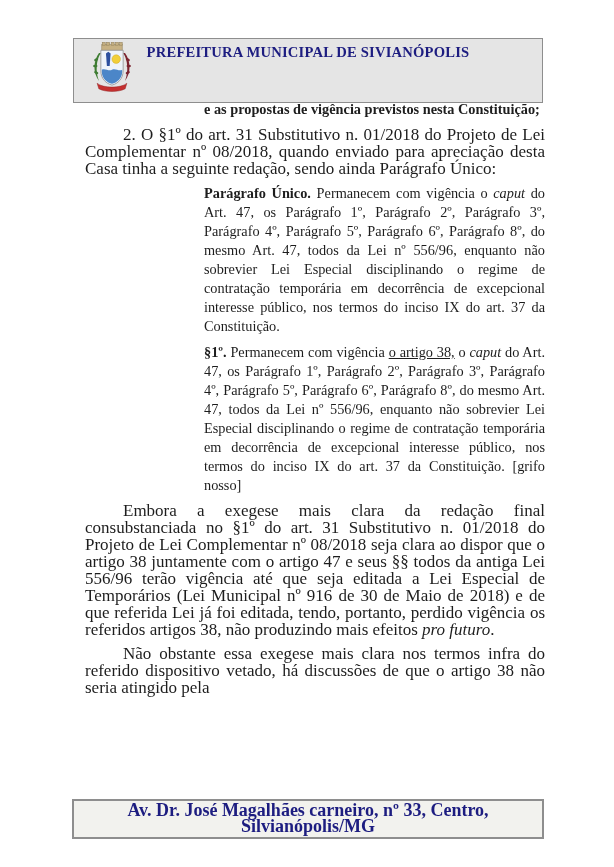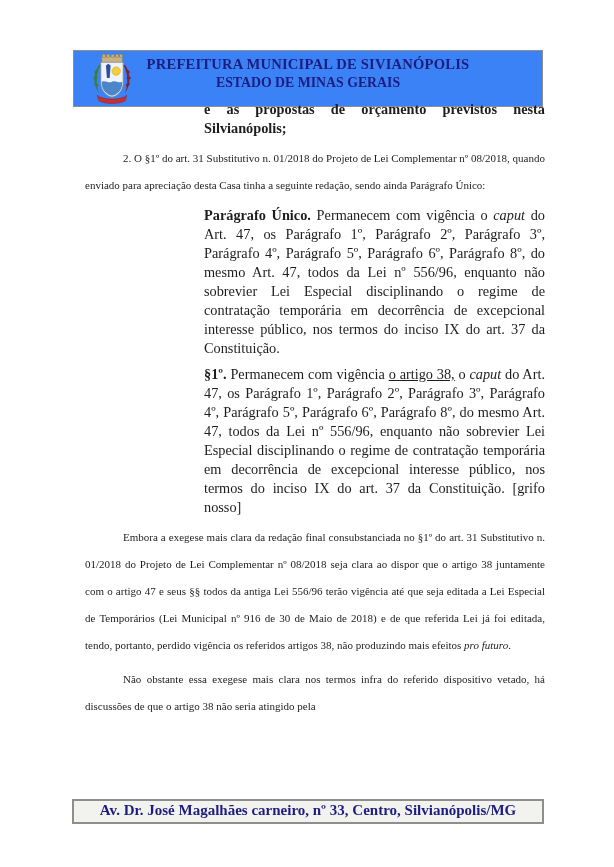--- a/index.html
+++ b/index.html
@@ -8,23 +8,23 @@
     width: 614px;
     height: 867px;
     background: #ffffff;
     font-family: "Liberation Serif", serif;
     color: #1d1d1d;
     overflow: hidden;
   }
   
   .header-box {
     position: absolute;
-    left: 73px; top: 50px;
-    width: 470px; height: 57px;
-    background: #3b82f6;
+    left: 73px; top: 38px;
+    width: 470px; height: 65px;
+    background: #e5e5e5;
     border: 1px solid #8e8e8e;
     box-sizing: border-box;
   }
   .crest {
     position: absolute;
     left: 13px; top: 2px;
     width: 50px; height: 52px;
   }
   .header-text {
     position: absolute;
@@ -39,22 +39,22 @@
   .header-line-3 { font-size: 13.8px; }
   
   .content {
     position: absolute;
     left: 85px; top: 100px;
     width: 460px;
   }
   .content p {
     margin: 0 0 7px 0;
     text-align: justify;
-    font-size: 11px;
-    line-height: 27px;
+    font-size: 17px;
+    line-height: 17px;
   }
   .content p.ind { text-indent: 38px; }
   .quote {
     margin: 0 0 7px 119px;
     width: 341px;
     box-sizing: border-box;
     text-align: justify;
     font-size: 14.3px;
     line-height: 19px;
   }
@@ -66,21 +66,21 @@
   .footer-box {
     position: absolute;
     left: 72px; top: 799px;
     width: 472px;
     box-sizing: border-box;
     background: #f2f2ee;
     border: 2px solid #8e8e8e;
     text-align: center;
     color: #1d1d80;
     font-weight: bold;
-    font-size: 15px;
+    font-size: 18px;
     line-height: 15.5px;
     padding: 2px 4px 3px 4px;
   }
 </style>
 </head>
 <body>
 
 <div class="page">
 
   <div class="header-box">
@@ -110,27 +110,26 @@
       <circle cx="30.5" cy="19.5" r="4.6" fill="#f2cf3a" stroke="#caa52a" stroke-width="0.5"></circle>
 
       <path d="M19.5 13.5 L22 11.5 L24.5 13.5 L23.5 27 L20.5 27 Z" fill="#2c4f9e"></path>
 
       <path d="M15 31 C18.5 29 22.5 33 26 31 C29.5 29 33.5 33 37 31 L37 32.5 C37 40.5 31 44.8 26 46 C21 44.8 15 40.5 15 32.5 Z" fill="#4b86c8"></path>
 
       <path d="M10 45.5 C16 51 36 51 42 45.5 L40.2 51.5 C33 55.3 19 55.3 11.8 51.5 Z" fill="#c53030" stroke="#8e1f1f" stroke-width="0.5"></path>
     </svg>
     <div class="header-text">
       <div class="header-line-1">PREFEITURA MUNICIPAL DE SIVIANÓPOLIS</div>
-      <div class="header-line-2">ESTADO DE MINAS GERAIS</div>
     </div>
   </div>
 
   <div class="content">
 
-    <div class="quote bold-block">e as propostas de orçamento previstos nesta Silvianópolis;</div>
+    <div class="quote bold-block">e as propostas de vigência previstos nesta Constituição;</div>
 
     <p class="ind">2. O §1º do art. 31 Substitutivo n. 01/2018 do Projeto de Lei Complementar nº 08/2018, quando enviado para apreciação desta Casa tinha a seguinte redação, sendo ainda Parágrafo Único:</p>
 
     <div class="quote"><span class="b">Parágrafo Único.</span><span> Permanecem com vigência o </span><span class="i">caput</span><span> do Art. 47, os Parágrafo 1º, Parágrafo 2º, Parágrafo 3º, Parágrafo 4º, Parágrafo 5º, Parágrafo 6º, Parágrafo 8º, do mesmo Art. 47, todos da Lei nº 556/96, enquanto não sobrevier Lei Especial disciplinando o regime de contratação temporária em decorrência de excepcional interesse público, nos termos do inciso IX do art. 37 da Constituição.</span></div>
 
 
     <div class="quote"><span class="b">§1º.</span><span> Permanecem com vigência </span><span class="u">o artigo 38,</span><span> o </span><span class="i">caput</span><span> do Art. 47, os Parágrafo 1º, Parágrafo 2º, Parágrafo 3º, Parágrafo 4º, Parágrafo 5º, Parágrafo 6º, Parágrafo 8º, do mesmo Art. 47, todos da Lei nº 556/96, enquanto não sobrevier Lei Especial disciplinando o regime de contratação temporária em decorrência de excepcional interesse público, nos termos do inciso IX do art. 37 da Constituição. [grifo nosso]</span></div>
 
 
     <p class="ind"><span>Embora a exegese mais clara da redação final consubstanciada no §1º do art. 31 Substitutivo n. 01/2018 do Projeto de Lei Complementar nº 08/2018 seja clara ao dispor que o artigo 38 juntamente com o artigo 47 e seus §§ todos da antiga Lei 556/96 terão vigência até que seja editada a Lei Especial de Temporários (Lei Municipal nº 916 de 30 de Maio de 2018) e de que referida Lei já foi editada, tendo, portanto, perdido vigência os referidos artigos 38, não produzindo mais efeitos </span><span class="i">pro futuro</span><span>.</span></p>

